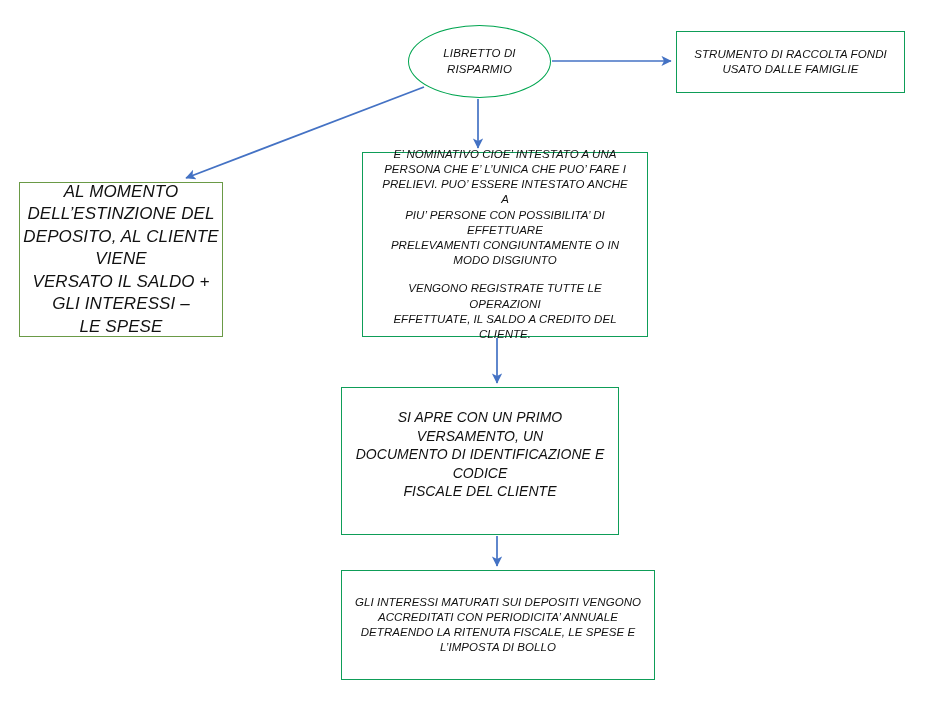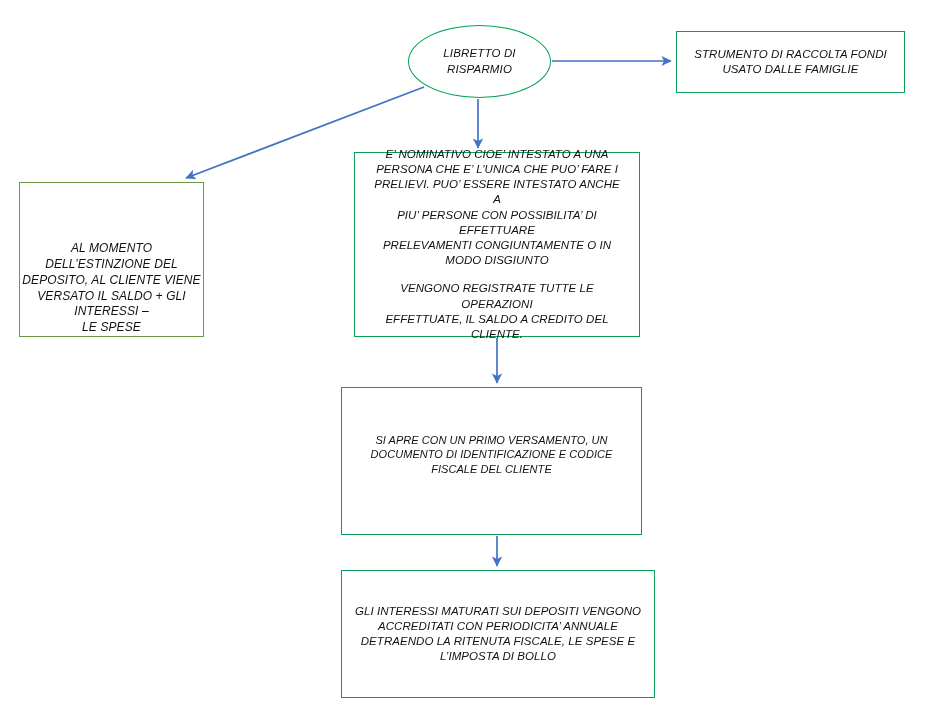--- a/index.html
+++ b/index.html
@@ -62,55 +62,54 @@
     width: 229px;
     height: 62px;
     border: 1.4px solid #0E9D58;
     font-size: 11.5px;
     letter-spacing: 0.1px;
   }
   
   #node-estinzione {
     left: 19px;
     top: 182px;
-    width: 185px;
+    width: 204px;
     height: 155px;
     border: 1.4px solid #6A9A46;
-    font-size: 12px;
+    font-size: 17px;
     letter-spacing: 0.1px;
-    align-items: flex-end;
   }
   
   #node-nominativo {
-    left: 354px;
+    left: 362px;
     top: 152px;
     width: 286px;
     height: 185px;
     border: 1.4px solid #0E9D58;
     font-size: 11.5px;
     letter-spacing: 0.05px;
     padding: 0 16px;
   }
   
   #node-apertura {
     left: 341px;
     top: 387px;
-    width: 301px;
+    width: 278px;
     height: 148px;
     border: 1.4px solid #0E9D58;
-    font-size: 11px;
+    font-size: 14px;
     letter-spacing: 0.05px;
     padding: 0 6px;
   }
   
   #node-interessi {
     left: 341px;
     top: 570px;
     width: 314px;
-    height: 128px;
+    height: 110px;
     border: 1.4px solid #0E9D58;
     font-size: 11.5px;
     letter-spacing: 0.05px;
     padding: 0 8px;
   }
   .para-gap {
     display: block;
     height: 13px;
   }
 </style>

